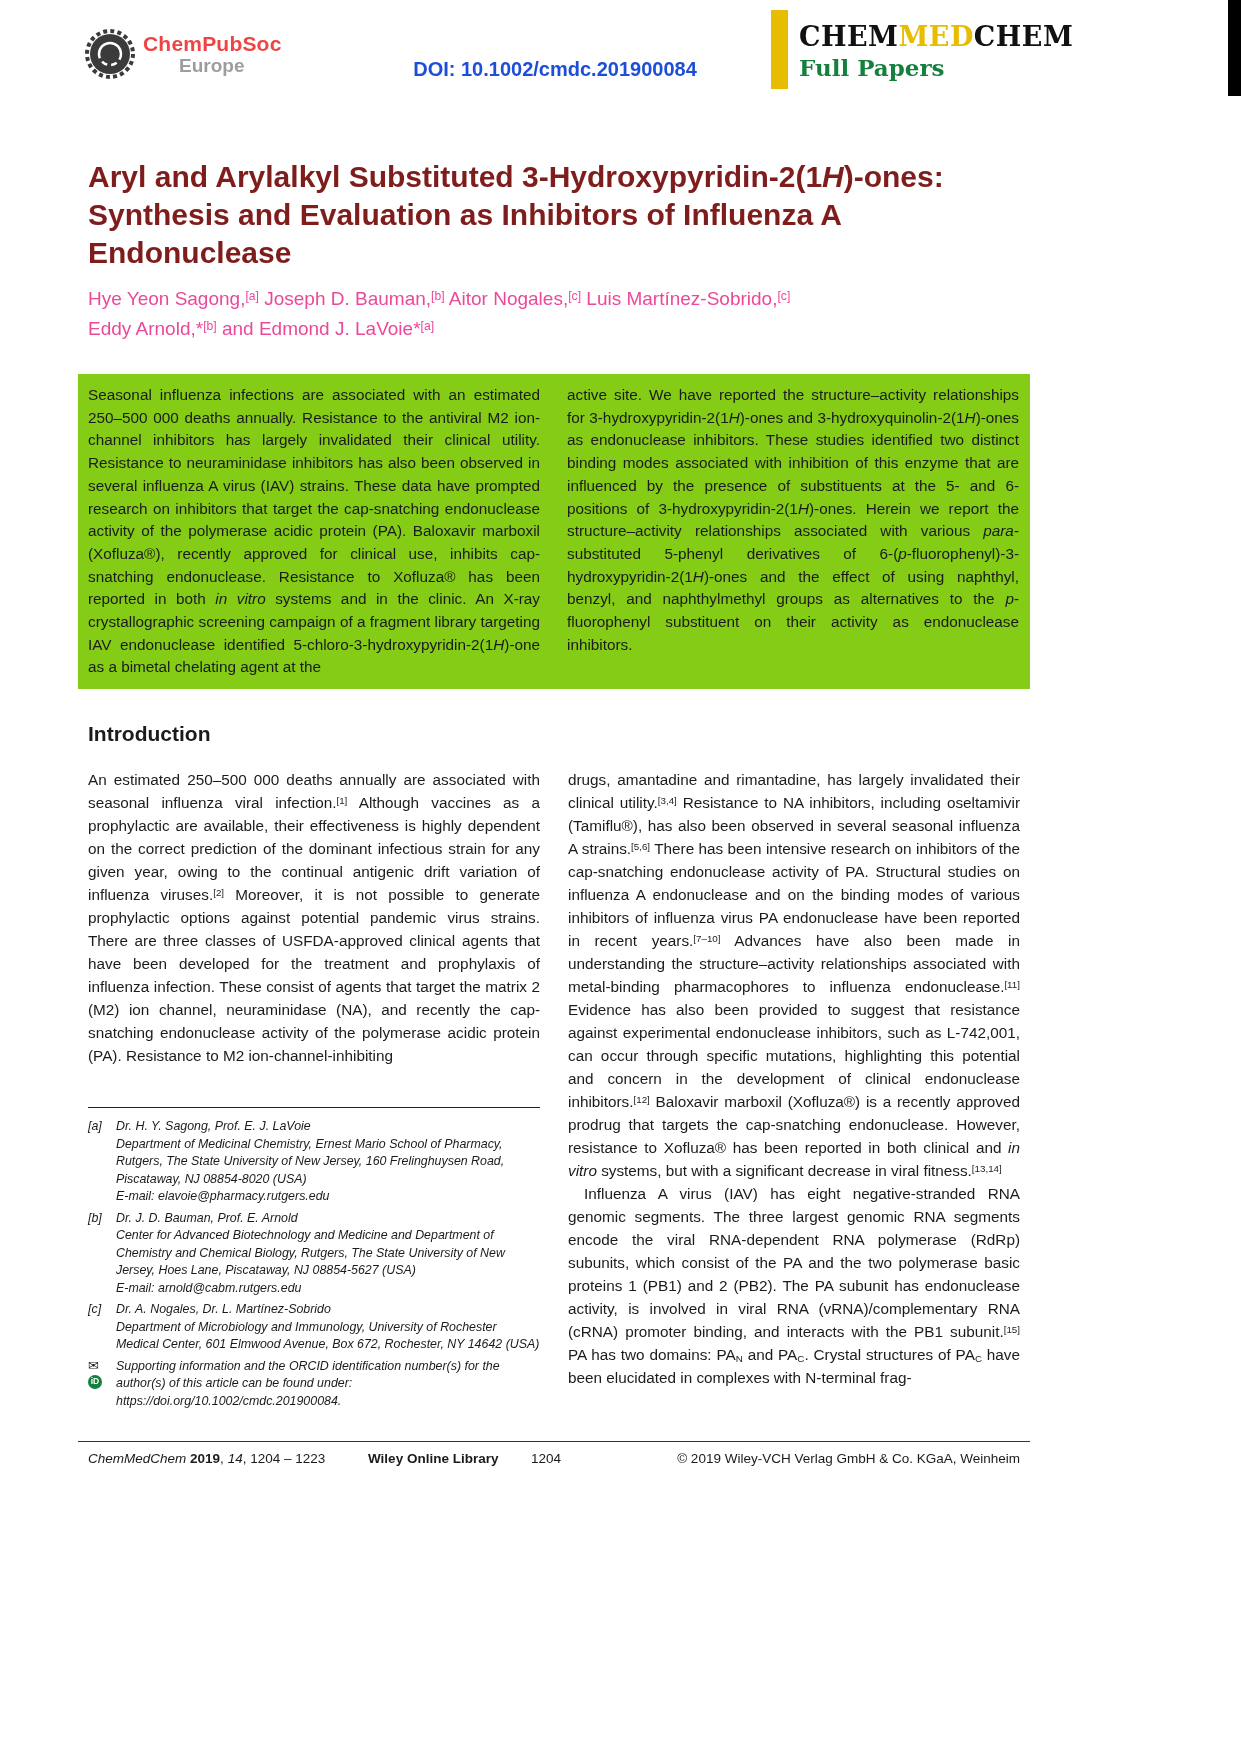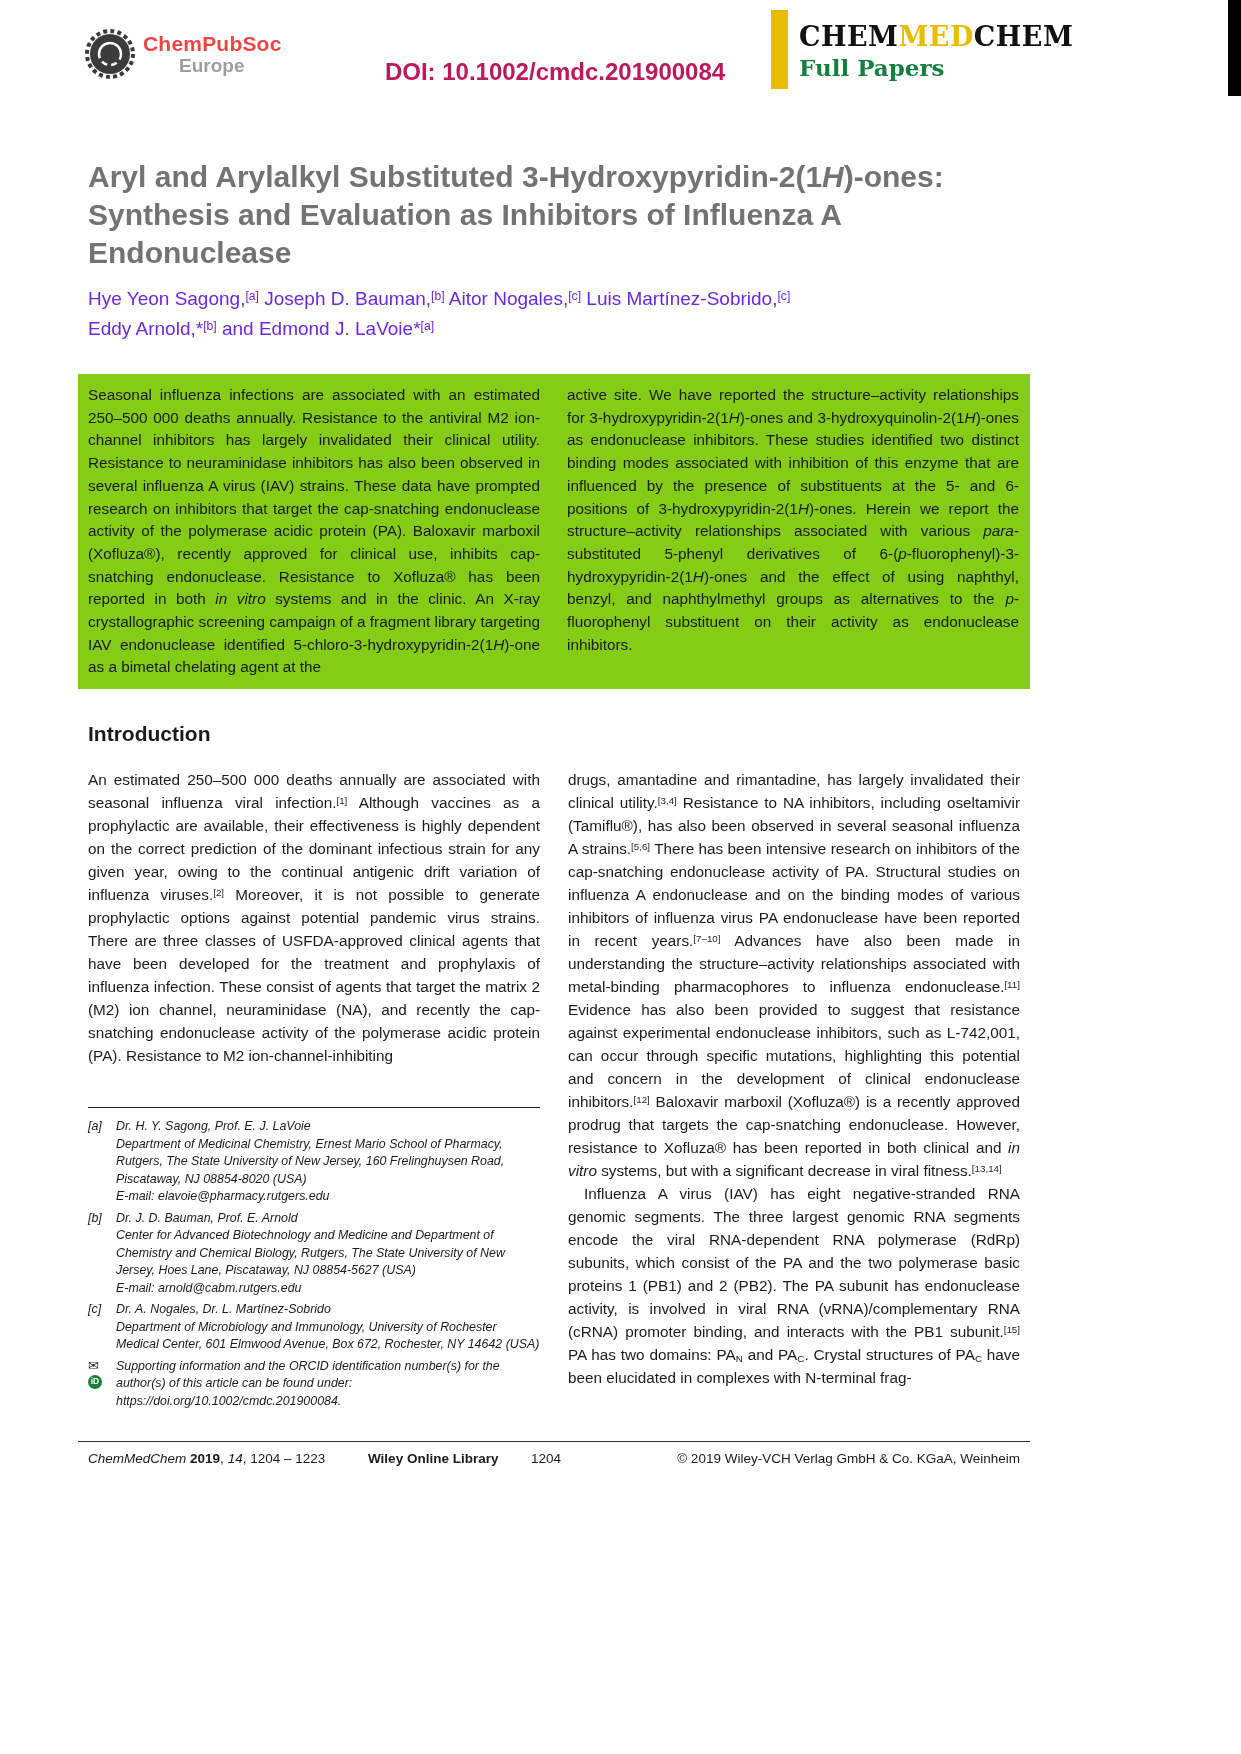--- a/index.html
+++ b/index.html
@@ -10,33 +10,33 @@
   }
   sup { font-size:64%; vertical-align:baseline; position:relative; top:-0.45em; line-height:0; }
   sub { font-size:64%; vertical-align:baseline; position:relative; bottom:-0.25em; line-height:0; }
 
   
   .logo { position:absolute; left:84px; top:28px; display:flex; align-items:center; gap:7px; }
   .logo-icon { width:52px; height:52px; flex:none; }
   .logo-title { font-size:21px; font-weight:700; color:#ef4444; letter-spacing:0.2px; }
   .logo-subtitle { font-size:19px; font-weight:700; color:#9d9d9d; padding-left:36px; margin-top:-1px; }
   .doi { position:absolute; left:0; top:58px; width:1110px; text-align:center;
-         font-size:24px; font-weight:700; color:#be185d; }
+         font-size:20px; font-weight:700; color:#1d4ed8; }
   .brand-bar { position:absolute; left:771px; top:10px; width:17px; height:79px; background:#E8BC00; }
   .brand { position:absolute; left:799px; top:22px; font-family:"DejaVu Serif", serif; }
   .brand-line1 { font-size:27px; font-weight:700; color:#111; letter-spacing:0.5px; line-height:30px; }
   .brand-line1 .med { color:#E8BC00;margin-top:48px; }
   .brand-line2 { font-size:23px; font-weight:700; color:#15803d; line-height:28px; margin-top:2px; }
   .corner-bar { position:absolute; right:0; top:0; width:13px; height:96px; background:#000; }
 
   
   .title { position:absolute; left:88px; top:158px; width:948px;
-           font-size:30px; line-height:38px; font-weight:700; color:#737373; }
+           font-size:30px; line-height:38px; font-weight:700; color:#7f1d1d; }
   .authors { position:absolute; left:88px; top:284px; width:948px;
-             font-size:19px; line-height:30px; color:#6d28d9; }
+             font-size:19px; line-height:30px; color:#ec4899; }
 
   
   .abstract { position:absolute; left:78px; top:374px; width:952px;
               background:#84cc16; padding:10px; display:flex; gap:27px; }
   .abstract-col { width:452px; font-size:15.3px; line-height:22.7px; text-align:justify; }
 
   
   .section-heading { position:absolute; left:88px; top:722px; font-size:21px; font-weight:700; }
   .body-cols { position:absolute; left:88px; top:768px; width:932px; display:flex; gap:28px; }
   .body-col { width:452px; font-size:15.3px; line-height:23px; text-align:justify; }

